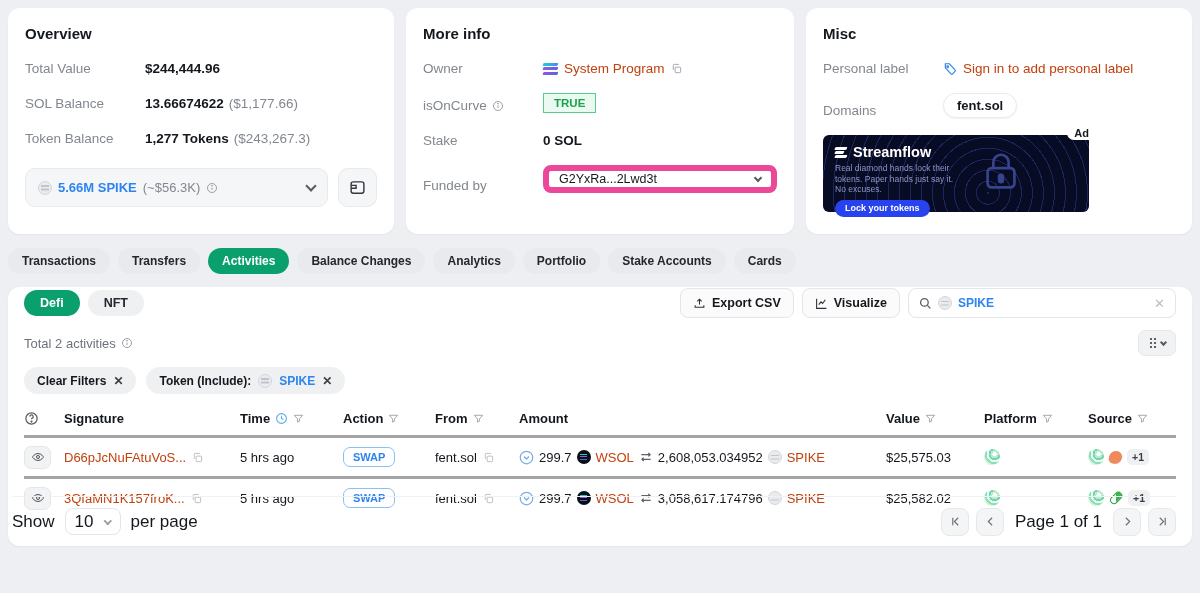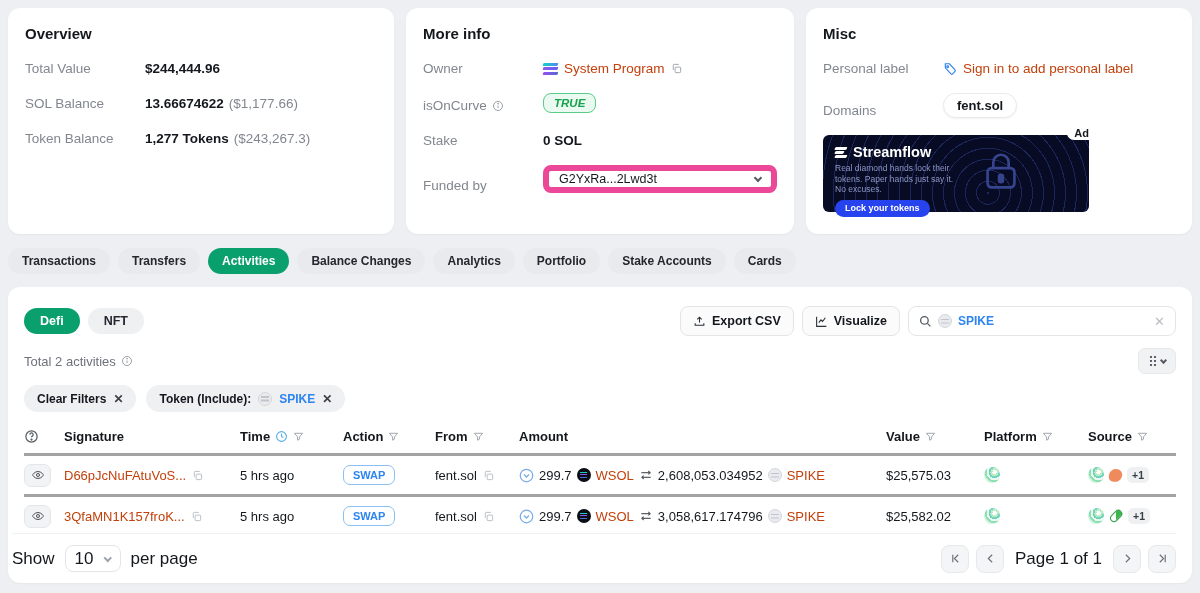--- a/index.html
+++ b/index.html
@@ -36,21 +36,21 @@
 
   
   .sol-logo { display: inline-flex; flex-direction: column; gap: 2px; width: 15px; flex-shrink: 0; }
   .sol-logo i { height: 2.6px; border-radius: 1px; transform: skewX(-18deg); display: block; }
   .sol-logo i:nth-child(1) { background: linear-gradient(90deg,#14d2c5,#4f8af0); }
   .sol-logo i:nth-child(2) { background: linear-gradient(90deg,#8a5cf0,#6a5cf0); }
   .sol-logo i:nth-child(3) { background: linear-gradient(90deg,#9a4ff0,#4f6bd8); }
 
   .badge-true {
     display: inline-block; background: #eafaf0; border: 1.5px solid #58cd88; color: #18a24b;
-    font-size: 11.5px; font-weight: bold; padding: 3px 10px; border-radius: 8px; font-style: italic;
+    font-size: 11.5px; font-weight: bold; padding: 3px 10px; border-radius: 0;
   }
   .funded-select {
     width: 234px; height: 28px; border: 6px solid #ec4899; border-radius: 8px; background: #fff;
     display: flex; align-items: center; font-size: 12.5px; padding: 0 10px; cursor: pointer;
   }
   .funded-select .chev { margin-left: auto; width: 6px; height: 6px; margin-top: -2px; }
   .domain-pill {
     display: inline-block; background: #fff; border: 1px solid #e8eaed; border-radius: 14px;
     font-size: 13px; font-weight: bold; padding: 4px 13px; box-shadow: 0 1px 2px rgba(20,24,30,.06);
   }
@@ -82,22 +82,22 @@
   
   .tabs { display: flex; gap: 8px; padding: 14px 8px 13px 8px; }
   .tab {
     background: #e8eaed; border-radius: 14px; font-size: 12px; font-weight: bold; color: #23272e;
     padding: 6px 14px; cursor: pointer; white-space: nowrap;
   }
   .tab.active { background: #0aa06e; color: #fff; }
 
   
   .panel {
-    margin: 0 8px; background: #fff; border-radius: 12px; height: 296px; position: relative;
-    padding: 19px 16px 0 16px; box-shadow: 0 1px 2px rgba(20,24,30,.04);
+    margin: 0 8px; background: #fff; border-radius: 12px; height: 259px; position: relative;
+    padding: 1px 16px 0 16px; box-shadow: 0 1px 2px rgba(20,24,30,.04);
   }
   .toolbar { display: flex; align-items: center; }
   .pill { border-radius: 15px; font-size: 12.5px; font-weight: bold; padding: 6px 16px; cursor: pointer; }
   .pill.green { background: #0aa06e; color: #fff; }
   .pill.gray { background: #eef0f2; color: #23272e; margin-left: 8px; }
   .toolbar-right { margin-left: auto; display: flex; align-items: center; gap: 8px; }
   .tool-btn {
     height: 30px; border: 1px solid #e3e5e9; border-radius: 8px; background: #fbfbfc;
     display: flex; align-items: center; gap: 6px; padding: 0 12px; font-size: 12.5px; font-weight: bold; cursor: pointer;
   }
@@ -189,20 +189,41 @@
     </div>
     <div class="info-row">
       <span class="info-label">SOL Balance</span>
       <span class="bold">13.66674622</span>
       <span class="sub">($1,177.66)</span>
     </div>
     <div class="info-row">
       <span class="info-label">Token Balance</span>
       <span class="bold">1,277 Tokens</span>
       <span class="sub">($243,267.3)</span>
+    </div>
+    <div class="token-line">
+      <div class="token-select">
+        <span class="coin"></span>
+        <span class="blue bold">5.66M SPIKE</span>
+        <span class="sub" style="margin-left:0">(~$56.3K)</span>
+        <span>
+          <svg width="12" height="12" viewBox="0 0 24 24" fill="none" stroke="#9aa0a8" stroke-width="2">
+              <circle cx="12" cy="12" r="9"></circle>
+              <line x1="12" y1="11" x2="12" y2="16"></line>
+              <circle cx="12" cy="7.5" r="0.8" fill="#9aa0a8"></circle>
+            </svg>
+        </span>
+        <span class="chev" style="margin-left:auto"></span>
+      </div>
+      <div class="wallet-btn">
+        <svg width="17" height="17" viewBox="0 0 24 24" fill="none" stroke="#33383f" stroke-width="2">
+            <rect x="3" y="4" width="18" height="16" rx="3"></rect>
+            <path d="M3 9h7v4H3"></path>
+          </svg>
+      </div>
     </div>
   </div>
 
   <div class="card">
     <div class="card-title">More info</div>
     <div class="info-row">
       <span class="info-label">Owner</span>
       <span class="row-flex">
         <span class="sol-logo">
             <i></i>

